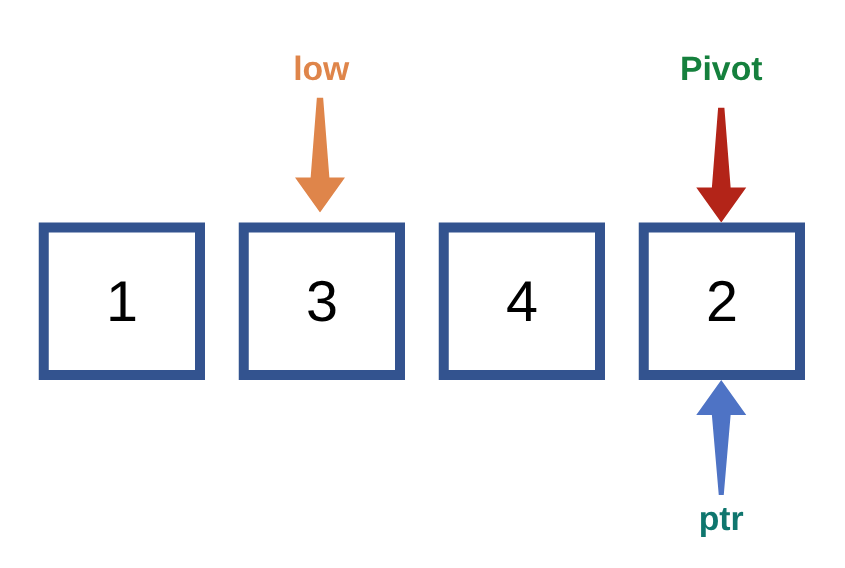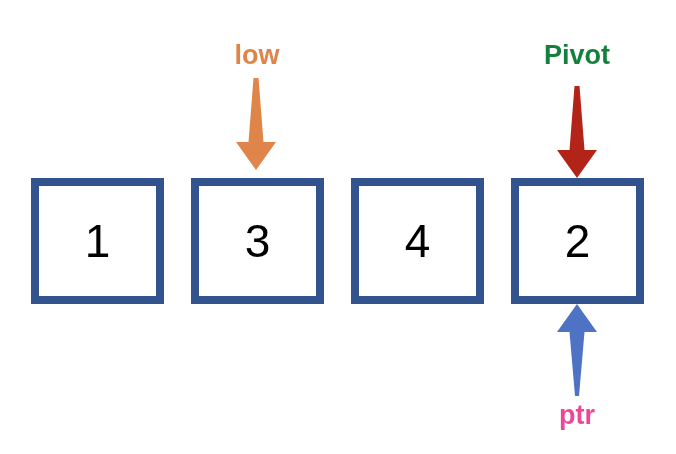--- a/index.html
+++ b/index.html
@@ -40,21 +40,21 @@
   .pointer-label {
     position: absolute;
     width: 120px;
     text-align: center;
     font-size: 27px;
     font-weight: 600;
     line-height: 30px;
   }
   .label-low   { left: 197px; top: 40px;  color: #DF854A; }
   .label-pivot { left: 517px; top: 40px;  color: #15803d; }
-  .label-ptr   { left: 517px; top: 400px; color: #ec4899; }
+  .label-ptr   { left: 517px; top: 400px; color: #0f766e; }
 
   .arrow {
     position: absolute;
     width: 44px;
     height: 92px;
     display: block;
   }
   .arrow-low   { left: 234px; top: 78px;  }
   .arrow-pivot { left: 555px; top: 86px;  }
   .arrow-ptr   { left: 555px; top: 304px; }

